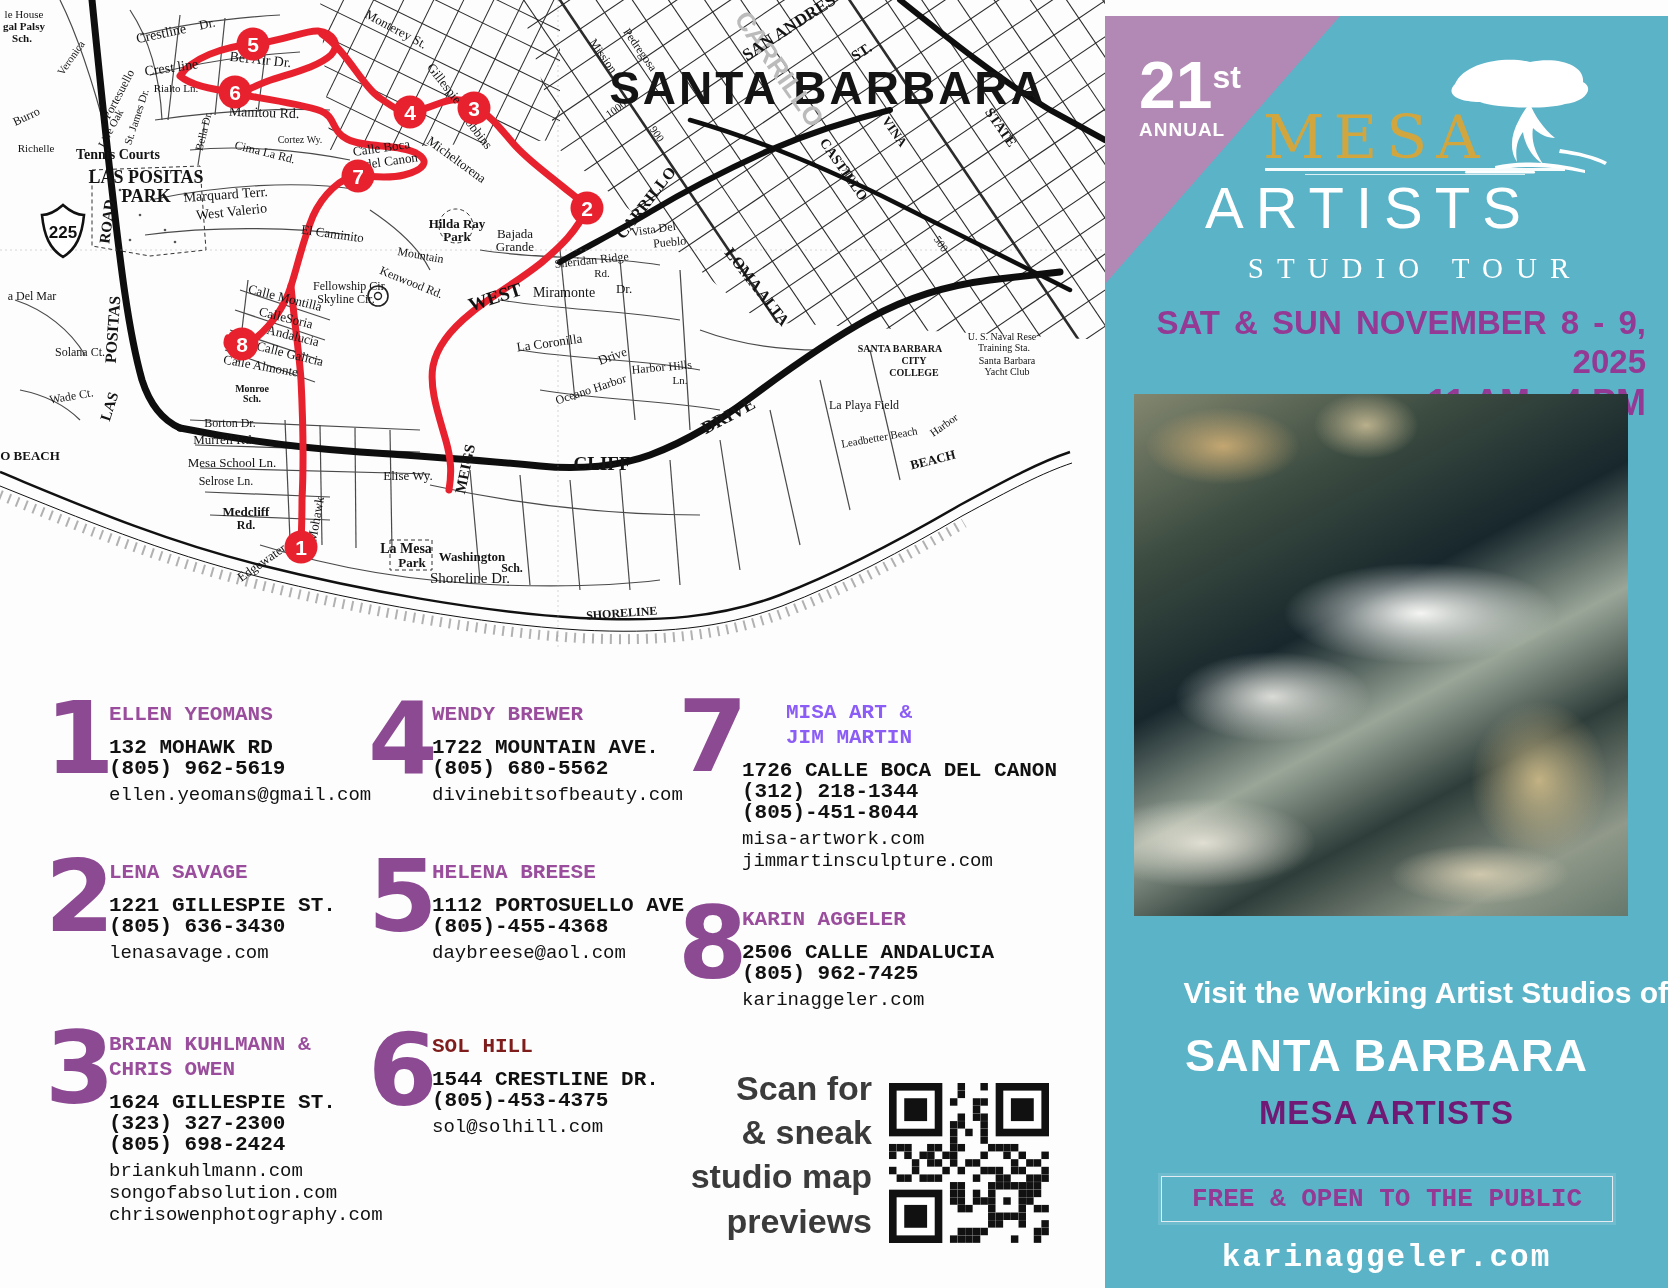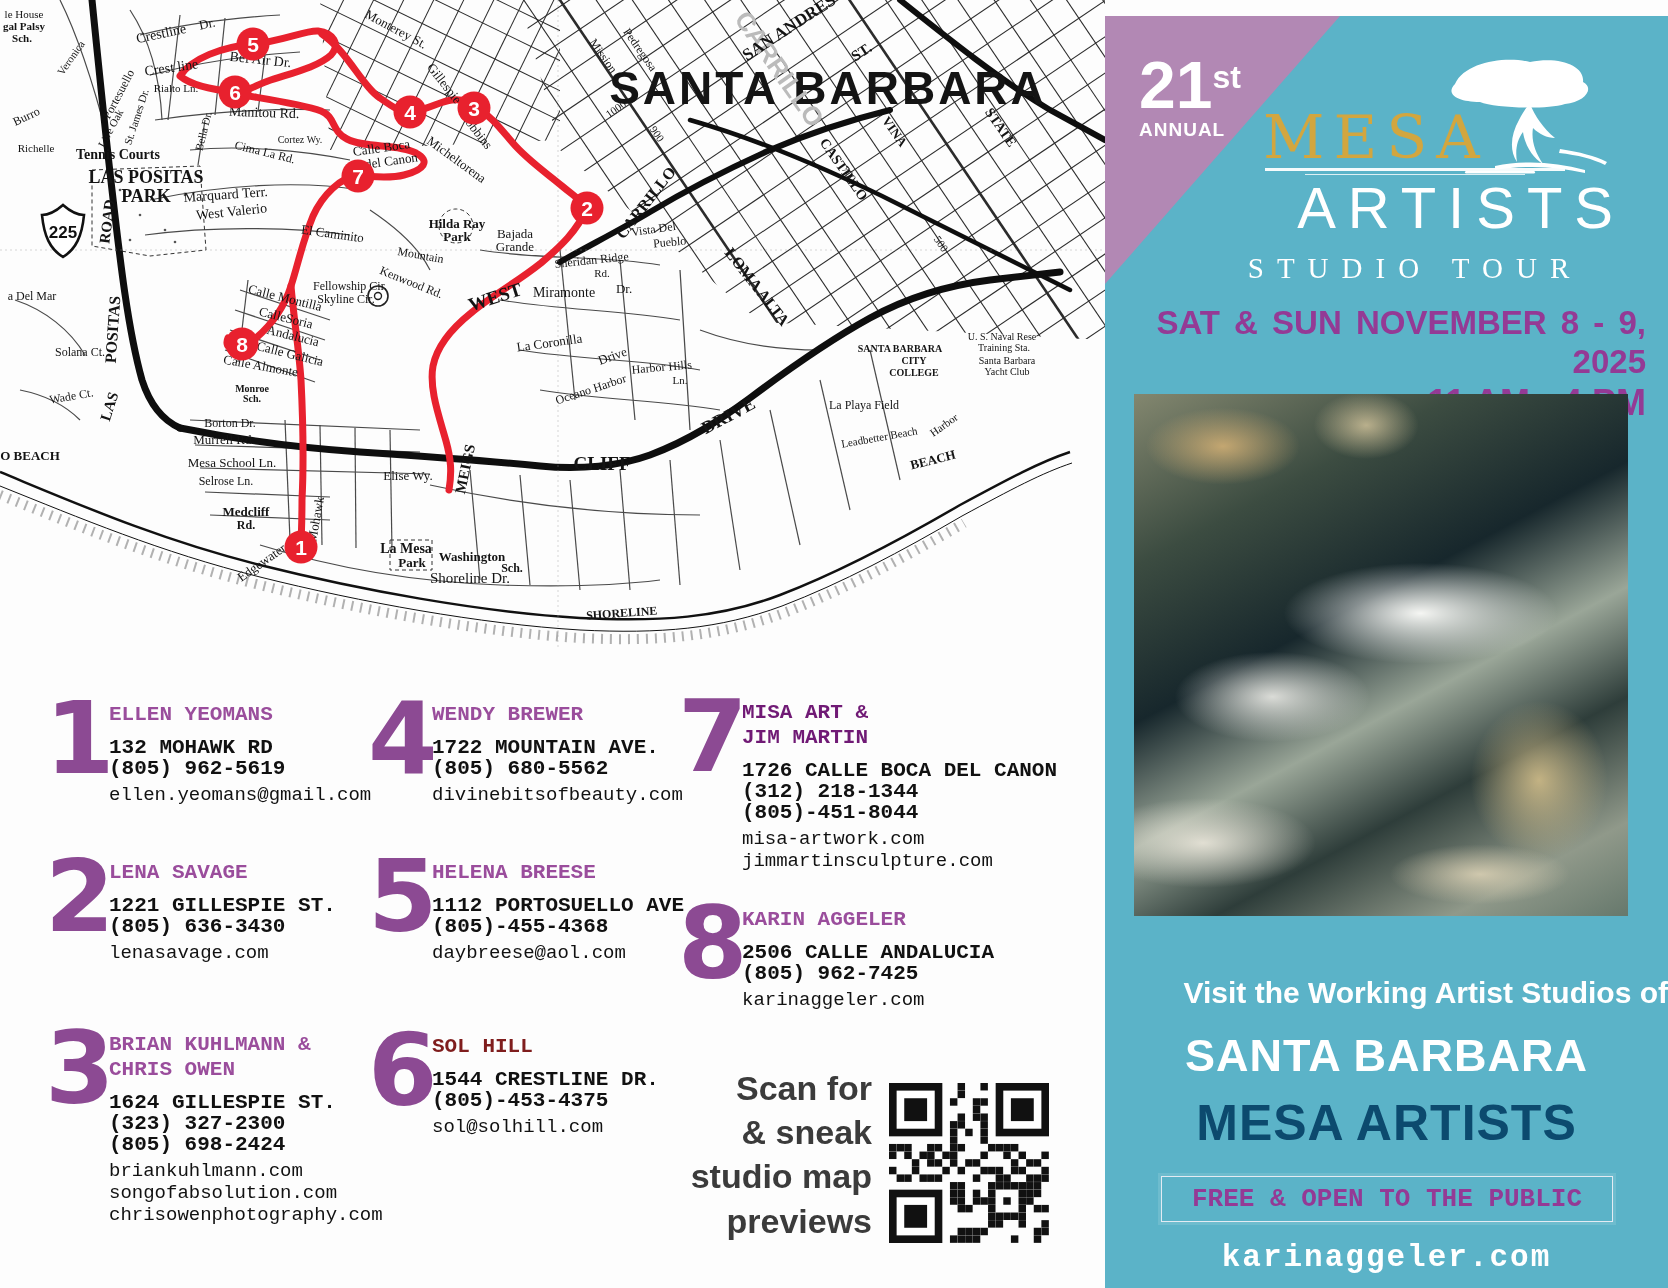--- a/index.html
+++ b/index.html
@@ -25,43 +25,43 @@
   .tri{position:absolute;left:0;top:0;width:235px;height:268px;clip-path:polygon(0 0,100% 0,0 100%);}
   .annual{position:absolute;left:34px;top:36px;color:#fff;line-height:1;}
   .annual .n{font-size:66px;font-weight:bold;}
   .annual .suf{font-size:32px;font-weight:bold;vertical-align:20px;}
   .annual .w{font-size:19px;font-weight:bold;letter-spacing:1px;margin-top:2px;}
   .logo-mesa{position:absolute;left:158px;top:86px;font-family:"DejaVu Serif",serif;
              font-size:60px;letter-spacing:9px;}
   .mesa-underline{position:absolute;left:160px;top:152px;width:300px;height:3px;background:#fff;opacity:.95;}
   .mesa-underline2{position:absolute;left:200px;top:158px;width:220px;height:1px;background:#fff;opacity:.8;}
   .logo-tree{position:absolute;left:330px;top:38px;}
-  .logo-artists{position:absolute;left:100px;top:158px;width:420px;text-align:right;color:#fff;
+  .logo-artists{position:absolute;left:100px;top:158px;width:420px;text-align:left;color:#fff;
                 font-size:58px;letter-spacing:12px;font-weight:500;}
   .logo-studio{position:absolute;left:100px;top:236px;width:420px;text-align:center;color:#fff;
                font-family:"Liberation Serif",serif;font-size:29px;letter-spacing:13px;}
   .dates{position:absolute;right:22px;top:288px;text-align:right;font-weight:bold;line-height:1.18;}
   .dates .d1{font-size:33px;letter-spacing:0px;word-spacing:5px;}
   .dates .d2{font-size:36px;}
   .artwork{position:absolute;left:29px;top:378px;width:494px;height:522px;
     background:
       radial-gradient(ellipse 110px 55px at 18% 10%, rgba(214,178,118,.85), rgba(214,178,118,0) 70%),
       radial-gradient(ellipse 70px 45px at 47% 6%, rgba(235,215,170,.7), rgba(235,215,170,0) 75%),
       radial-gradient(ellipse 190px 70px at 58% 42%, rgba(255,255,252,.95), rgba(255,255,255,0) 72%),
       radial-gradient(ellipse 130px 60px at 28% 58%, rgba(244,243,238,.85), rgba(244,243,238,0) 75%),
       radial-gradient(ellipse 95px 110px at 82% 74%, rgba(216,194,140,.85), rgba(216,194,140,0) 72%),
       radial-gradient(ellipse 150px 60px at 14% 86%, rgba(236,232,220,.9), rgba(236,232,220,0) 75%),
       radial-gradient(ellipse 120px 40px at 70% 92%, rgba(228,216,186,.8), rgba(228,216,186,0) 75%),
       linear-gradient(152deg,#83876f 0%,#3c4c41 22%,#17272c 42%,#9aa698 58%,#2e3d3a 72%,#90998a 88%,#66786c 100%);}
   .visit{position:absolute;left:0;top:960px;width:100%;text-align:right;color:#fff;
          font-weight:bold;font-size:30px;}
   .city{position:absolute;left:0;top:1014px;width:100%;text-align:center;color:#fff;
         font-weight:bold;font-size:45px;letter-spacing:1px;}
-  .group{position:absolute;left:0;top:1078px;width:100%;text-align:center;color:#0c4a6e;
-         font-weight:bold;font-size:50px;letter-spacing:1px;}
+  .group{position:absolute;left:0;top:1078px;width:100%;text-align:center;color:#701a75;
+         font-weight:bold;font-size:33px;letter-spacing:1px;}
   .freebox{position:absolute;left:56px;top:1160px;width:450px;height:44px;border:1px solid rgba(235,238,245,.95);
            box-shadow:0 0 0 3px rgba(255,255,255,.12);display:flex;align-items:center;justify-content:center;
            font-family:Liberation Mono, monospace;font-weight:bold;font-size:26px;}
   .site{position:absolute;left:0;top:1224px;width:100%;text-align:center;color:#fff;
         font-family:"Liberation Mono",monospace;font-weight:bold;font-size:31px;letter-spacing:2px;}
 </style>
 </head>
 <body>
 
 <div class="page">
@@ -512,21 +512,21 @@
               <div>(805)-453-4375</div>
             </div>
             <div class="web">
               <div>sol@solhill.com</div>
             </div>
           </div>
         </div>
         <div class="entry" style="left: 678px; top: 698px;">
           <div class="num" style="color: rgb(140, 74, 147);">7</div>
           <div class="body">
-            <div class="name" style="color: #701a75;">
+            <div class="name" style="color: #8b5cf6; margin-left: 44px;">
               <div>MISA ART &amp;</div>
               <div>JIM MARTIN</div>
             </div>
             <div class="addr">
               <div>1726 CALLE BOCA DEL CANON</div>
               <div>(312) 218-1344</div>
               <div>(805)-451-8044</div>
             </div>
             <div class="web">
               <div>misa-artwork.com</div>

